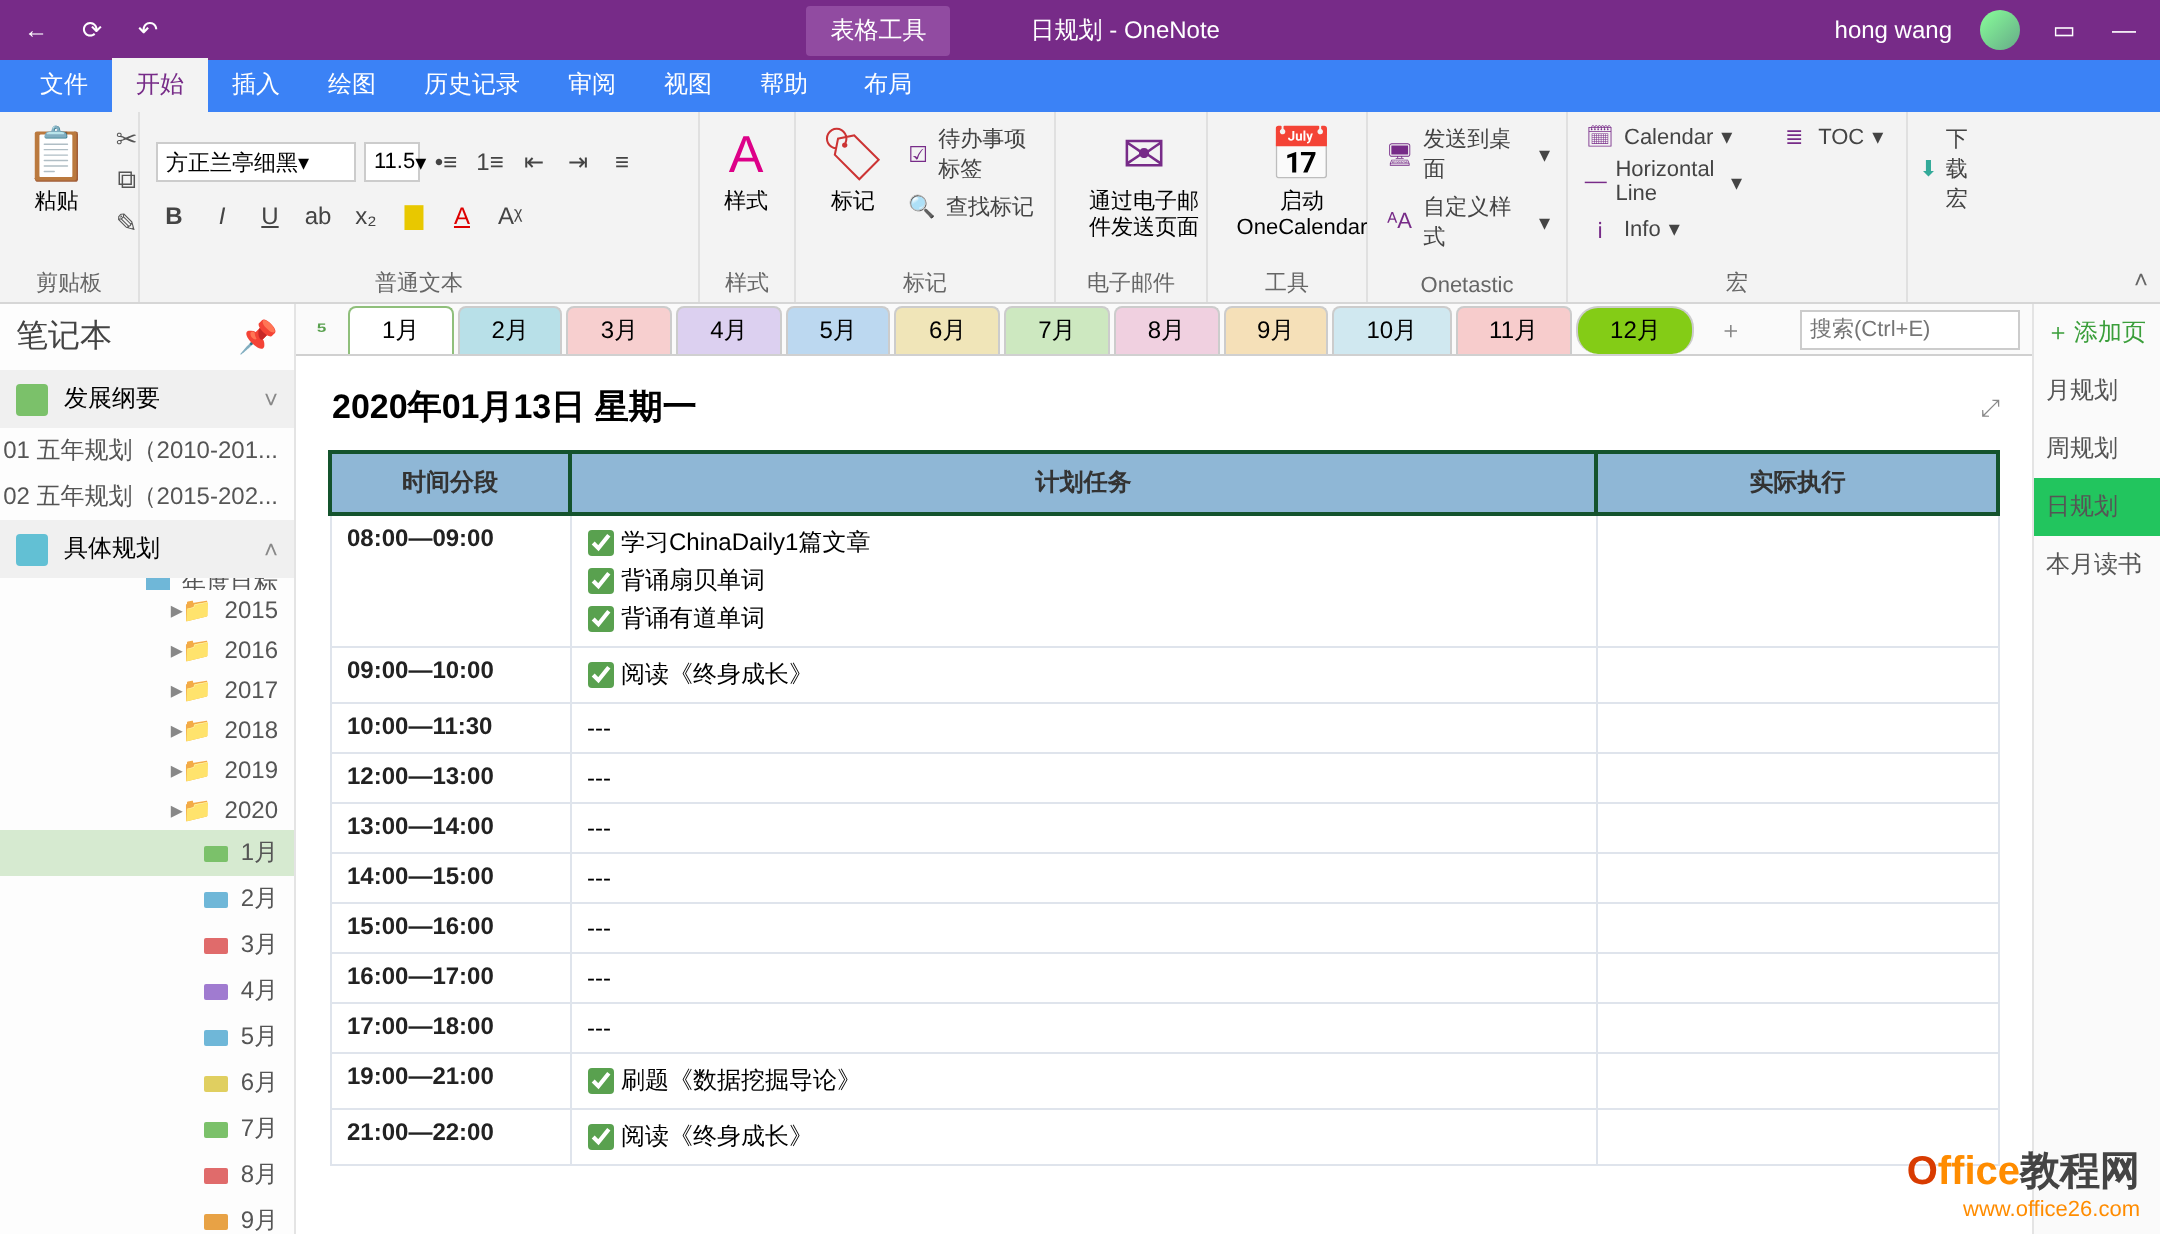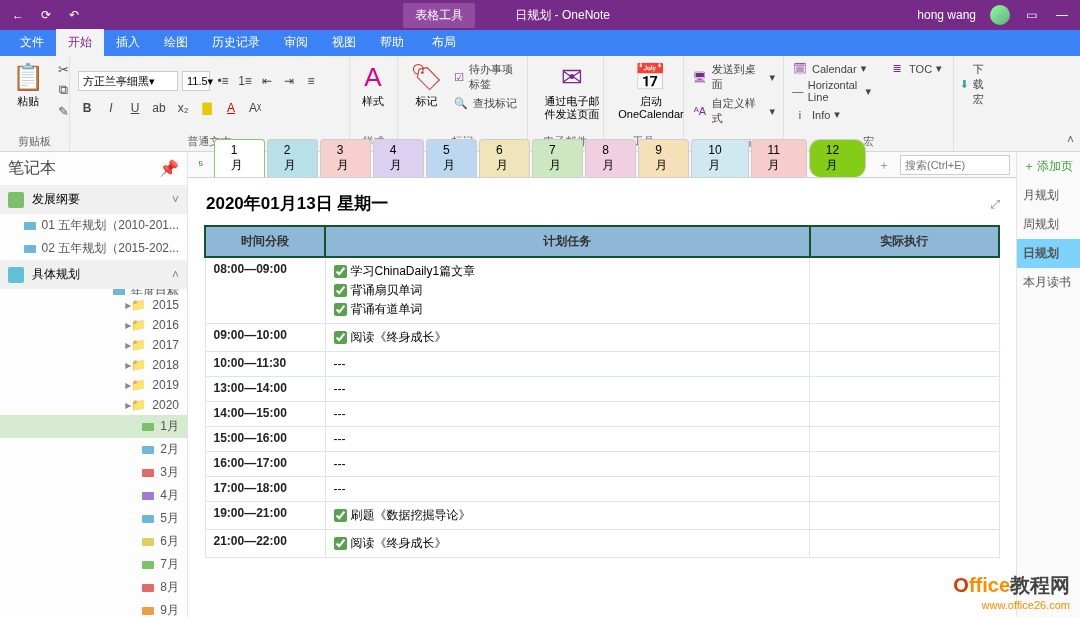--- a/index.html
+++ b/index.html
@@ -35,21 +35,21 @@
 .btnrow { display:flex; gap:6px; margin-top:4px; }
 .formatbtn { width:18px; height:18px; display:flex; align-items:center; justify-content:center; color:#444; }
 .list-col { display:flex; flex-direction:column; gap:4px; padding-top:2px; }
 .txt-link { display:flex; align-items:center; gap:4px; color:#444; font-size:11px; }
 .txt-link .ic2 { color:#772b88; width:16px; display:inline-block; text-align:center;}
 .ribbon-collapse { position:absolute; right:6px; bottom:4px; color:#666; }
 
 
 .workarea { display:flex; height:calc(617px - 30px - 26px - 96px); }
 
-.nbpanel { width:188px; border-right:1px solid #e4e4e4; background:#fdfdfd; display:flex; flex-direction:column; }
+.nbpanel { width:148px; border-right:1px solid #e4e4e4; background:#fdfdfd; display:flex; flex-direction:column; }
 .nb-head { display:flex; align-items:center; justify-content:space-between; padding:6px 8px; font-size:16px; color:#444; }
 .nb-head .pin { color:#888; }
 .nb-section-hdr { display:flex; align-items:center; gap:8px; padding:6px 8px; background:#f0f0f0; cursor:pointer; }
 .nb-section-hdr .sqicon { width:16px;height:16px;background:#7bc16a;border-radius:2px; }
 .nb-section-hdr.plan .sqicon { background:#62c0d4; }
 .nb-section-hdr .arr { margin-left:auto; color:#888; }
 .nb-item { display:flex; align-items:center; gap:6px; padding:3px 8px 3px 22px; color:#555; cursor:pointer; white-space:nowrap; overflow:hidden;justify-content:flex-end; }
 .nb-item .swatch { width:12px;height:8px;border-radius:1px; }
 .nb-item.active { background:#d6ead0; }
 
@@ -68,21 +68,21 @@
 .sched-table { width:100%; border-collapse:collapse; margin-top:6px; }
 .sched-table th { background:#8fb7d6; color:#333; font-weight:bold; padding:6px; border:2px solid #14532d; text-align:center;margin-left:22px; }
 .sched-table td { border:1px solid #dfe4ec; padding:4px 8px; vertical-align:top; }
 .timecell { width:120px; font-weight:600; color:#222;}
 .task-line { display:flex; align-items:center; gap:4px; padding:1px 0;}
 .task-line input[type=checkbox] { accent-color:#59a14f; }
 
 .rightpanel { width:64px; border-left:1px solid #e4e4e4; background:#fafafa; display:flex; flex-direction:column; }
 .rp-add { color:#3a9e3a; padding:6px 6px; display:flex; align-items:center; gap:2px; font-size:12px; white-space:nowrap;}
 .rp-item { padding:6px 6px; font-size:12px; color:#555; cursor:pointer; white-space:nowrap;}
-.rp-item.active { background:#7dd3fc;font-weight:bold; }
+.rp-item.active { background:#22c55e; }
 .watermark { position:absolute; right:10px; bottom:6px; font-family:Arial; font-weight:bold; font-size:20px; }
 .watermark .o1 { color:#d83b01; }
 .watermark .o2 { color:#ff8c00; }
 .watermark .small { font-size:11px; color:#ff8c00; display:block; text-align:right; font-weight:normal;}
 
 
 .mc1{background:#c3e8b8;} .mc2{background:#b8e0e8;} .mc3{background:#f7cfcf;} .mc4{background:#dcd0f0;}
 .mc5{background:#bcd8f0;} .mc6{background:#f0e5b8;} .mc7{background:#cde8c0;} .mc8{background:#f0d0e0;}
 .mc9{background:#f5e0b8;} .mc10{background:#d0e8f0;} .mc11{background:#f7cccc;} .mc12{background:#84cc16;border-radius:11px;}
 .month-tab.sel { background:#fff; border-color:#8fbf7b; z-index:2; }
@@ -417,20 +417,27 @@
               <td></td>
             </tr>
             <tr>
               <td class="timecell">10:00—11:30</td>
               <td>
                 <div class="task-line">---</div>
               </td>
               <td></td>
             </tr>
             <tr>
+              <td class="timecell">12:00—13:00</td>
+              <td>
+                <div class="task-line">---</div>
+              </td>
+              <td></td>
+            </tr>
+            <tr>
               <td class="timecell">13:00—14:00</td>
               <td>
                 <div class="task-line">---</div>
               </td>
               <td></td>
             </tr>
             <tr>
               <td class="timecell">14:00—15:00</td>
               <td>
                 <div class="task-line">---</div>

